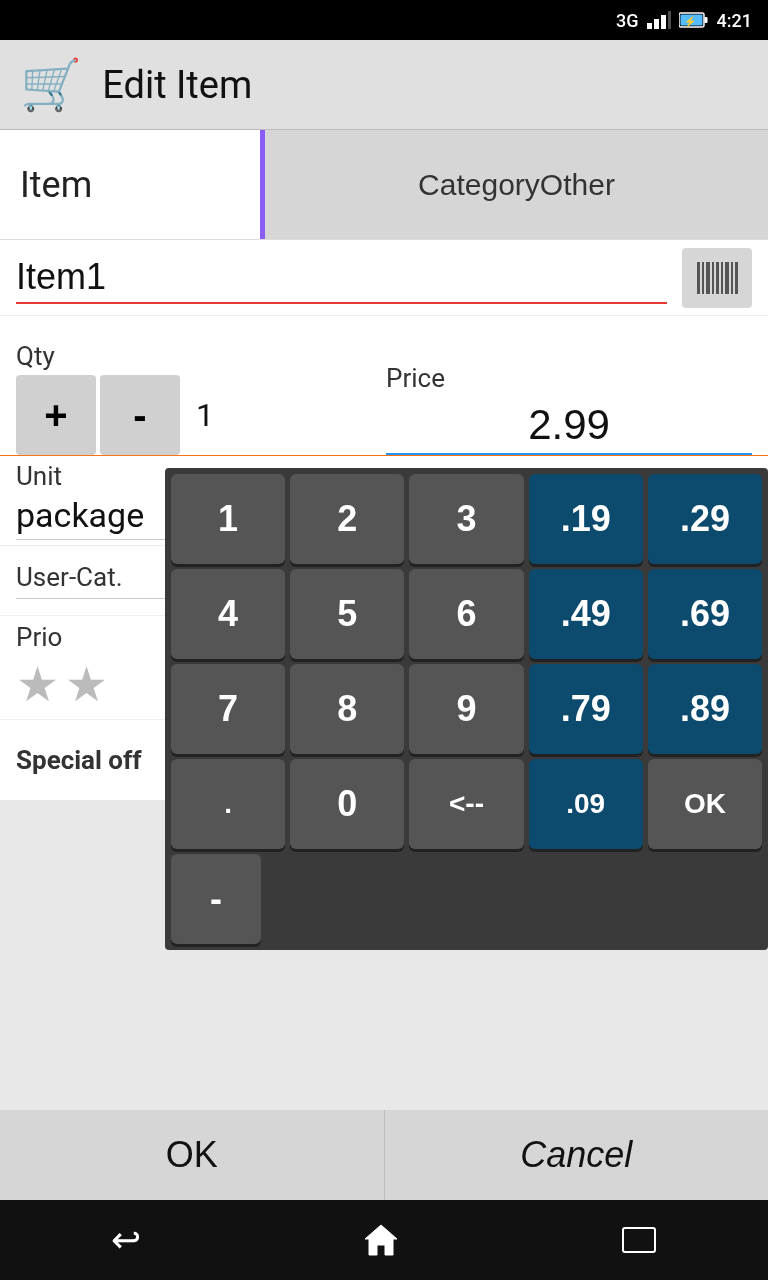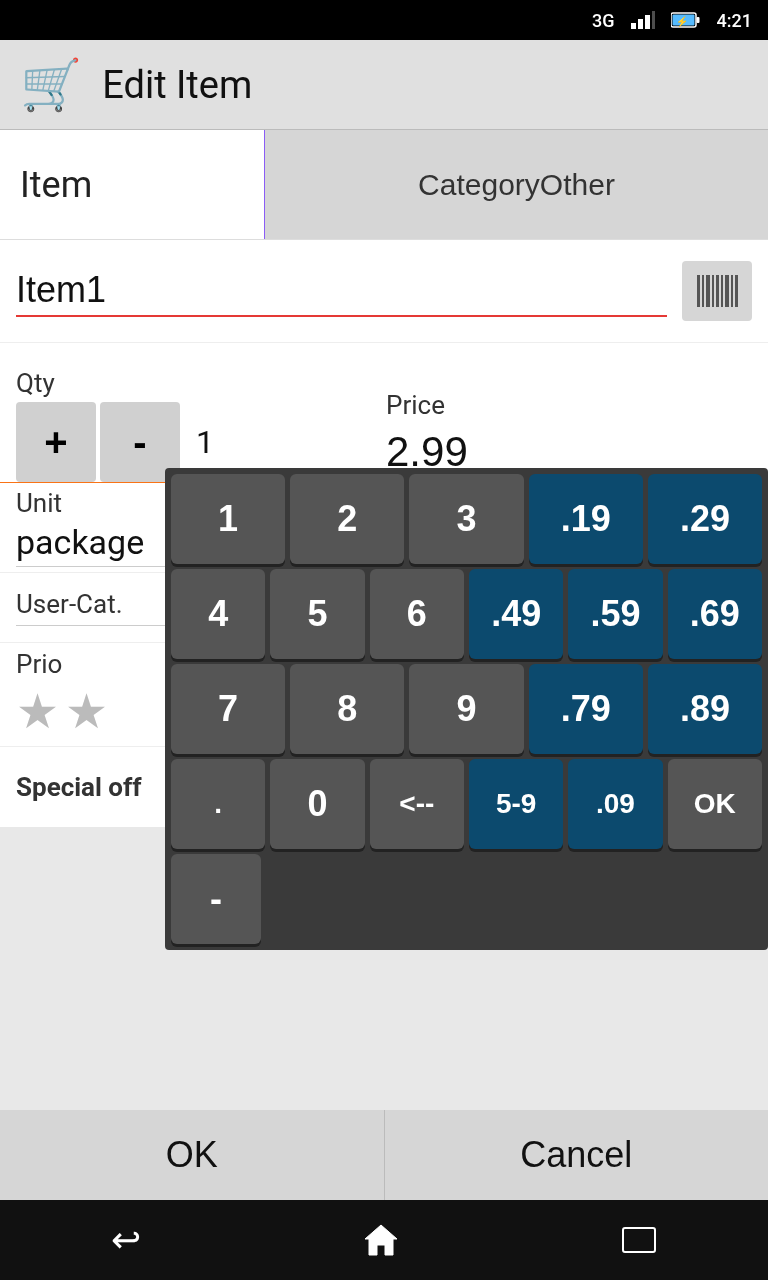--- a/index.html
+++ b/index.html
@@ -14,21 +14,21 @@
 
     
     #status-bar {
       width: 100%;
       height: 40px;
       background: #000;
       display: flex;
       align-items: center;
       justify-content: flex-end;
       padding: 0 16px;
-      gap: 16px;
+      gap: 8px;
     }
     .status-text {
       color: #fff;
       font-size: 18px;
       font-weight: 500;
     }
 
     
     #top-bar {
       width: 100%;
@@ -59,21 +59,21 @@
       border-bottom: 1px solid #ddd;
       height: 110px;
     }
     #item-label {
       width: 265px;
       display: flex;
       align-items: center;
       padding: 0 20px;
       font-size: 36px;
       color: #222;
-      border-right: 1px solid #8b5cf6;
+      border-right: 5px solid #8b5cf6;
     }
     #category-btn {
       flex: 1;
       display: flex;
       align-items: center;
       justify-content: center;
       background: #d6d6d6;
       font-size: 30px;
       color: #333;
       text-align: center;
@@ -81,21 +81,21 @@
       cursor: pointer;
       border: none;
     }
 
     
     #item-name-row {
       display: flex;
       align-items: center;
       padding: 2px 16px;
       border-bottom: 1px solid #eee;
-      height: 103px;
+      height: 76px;
       gap: 15px;
     }
     #item-name-input {
       flex: 1;
       border: none;
       border-bottom: 2px solid #e53935;
       font-size: 36px;
       color: #111;
       outline: none;
       background: transparent;
@@ -159,21 +159,21 @@
       padding-left: 20px;
     }
     #price-input {
       width: 100%;
       border: none;
       border-bottom: 2px solid #2196F3;
       font-size: 42px;
       color: #111;
       outline: none;
       background: transparent;
-      text-align: left;
+      text-align: center;
       padding: 4px 0;
     }
 
     
     #unit-row {
       padding: 10px 16px;
       border-bottom: 1px solid #eee;
       height: 90px;
       display: flex;
       flex-direction: column;
@@ -302,21 +302,21 @@
     .bottom-btn {
       flex: 1;
       height: 100%;
       background: #d6d6d6;
       border: none;
       font-size: 36px;
       color: #111;
       cursor: pointer;
       border-right: 1px solid #bbb;
     }
-    .bottom-btn:last-child { border-right: none; }
+    .bottom-btn:last-child { border-right: none; font-style: italic; }
 
     
     #nav-bar {
       position: absolute;
       bottom: 0;
       left: 0;
       width: 100%;
       height: 80px;
       background: #111;
       display: flex;
@@ -437,35 +437,33 @@
     <button class="kbtn">2</button>
     <button class="kbtn">3</button>
     <button class="kbtn kbtn-dark">.19</button>
     <button class="kbtn kbtn-dark">.29</button>
   </div>
   <div class="keypad-row">
     <button class="kbtn">4</button>
     <button class="kbtn">5</button>
     <button class="kbtn">6</button>
     <button class="kbtn kbtn-dark">.49</button>
-    <button class="kbtn kbtn-dark">.59</button>
     <button class="kbtn kbtn-dark">.69</button>
   </div>
   <div class="keypad-row">
     <button class="kbtn">7</button>
     <button class="kbtn">8</button>
     <button class="kbtn">9</button>
     <button class="kbtn kbtn-dark">.79</button>
     <button class="kbtn kbtn-dark">.89</button>
   </div>
   <div class="keypad-row">
     <button class="kbtn kbtn-special">.</button>
     <button class="kbtn">0</button>
     <button class="kbtn kbtn-special">&lt;--</button>
-    <button class="kbtn kbtn-dark kbtn-special">5-9</button>
     <button class="kbtn kbtn-dark kbtn-special">.09</button>
     <button class="kbtn kbtn-ok">OK</button>
   </div>
   <div class="keypad-row">
     <button class="kbtn kbtn-minus-bottom">-</button>
   </div>
 </div>
 
 <div id="bottom-btns">
   <button class="bottom-btn">OK</button>

